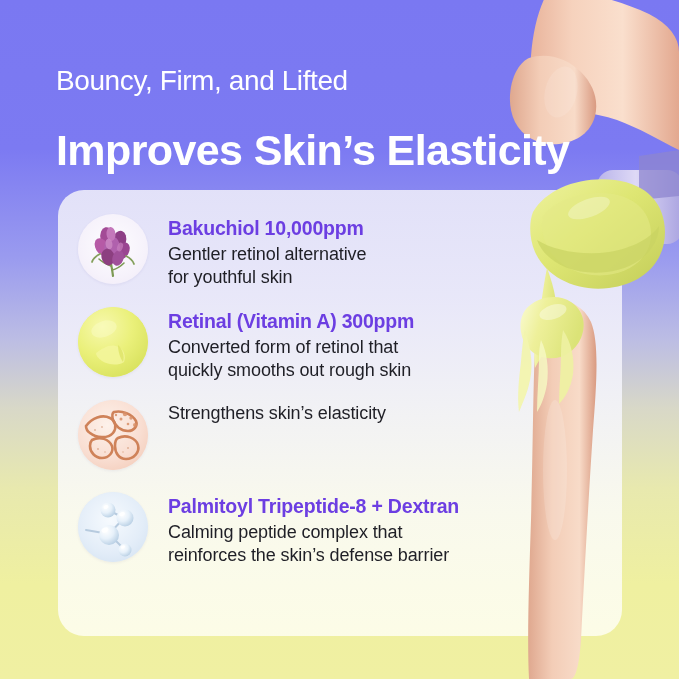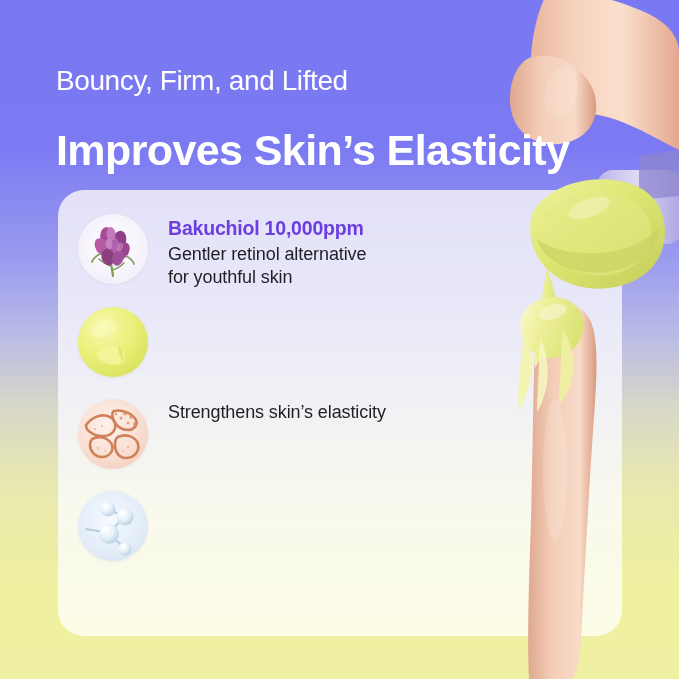--- a/index.html
+++ b/index.html
@@ -197,20 +197,25 @@
                 <stop offset="0%" stop-color="#f7f8ad"></stop>
                 <stop offset="55%" stop-color="#eaf07a"></stop>
                 <stop offset="100%" stop-color="#d9e25e"></stop>
               </radialGradient>
             </defs>
             <circle cx="35" cy="35" r="35" fill="url(#creamG)"></circle>
             <path d="M18 46 C26 40 33 36 41 40 C46 43 48 49 46 55 C40 59 30 58 24 54 C20 51 18 49 18 46 Z" fill="#f3f69c" opacity="0.85"></path>
             <path d="M40 38 C44 42 47 48 45 55 C43 52 40 46 40 38 Z" fill="#dde466" opacity="0.8"></path>
             <ellipse cx="26" cy="22" rx="13" ry="8" fill="#fafcc8" opacity="0.45" transform="rotate(-18 26 22)"></ellipse>
           </svg>
+        </div>
+        <div class="ing-text">
+          <div class="ing-title">Retinal (Vitamin A) 300ppm</div>
+          <div class="ing-desc">Converted form of retinol that
+quickly smooths out rough skin</div>
         </div>
       </div>
 
       <div class="ing-row">
         <div class="ing-icon icon-collagen">
           <svg width="70" height="70" viewBox="0 0 70 70">
             <defs>
               <radialGradient id="colG" cx="42%" cy="36%" r="80%">
                 <stop offset="0%" stop-color="#fdf1ea"></stop>
                 <stop offset="60%" stop-color="#f9ded2"></stop>
@@ -274,20 +279,25 @@
             <circle cx="31" cy="43" r="10" fill="url(#sph)"></circle>
             <circle cx="47" cy="58" r="6.5" fill="url(#sph)"></circle>
             <g fill="#ffffff" opacity="0.85">
               <ellipse cx="28" cy="15" rx="2.6" ry="1.8" transform="rotate(-25 28 15)"></ellipse>
               <ellipse cx="44" cy="22" rx="3" ry="2" transform="rotate(-25 44 22)"></ellipse>
               <ellipse cx="27" cy="38" rx="3.6" ry="2.4" transform="rotate(-25 27 38)"></ellipse>
               <ellipse cx="45" cy="55" rx="2.2" ry="1.5" transform="rotate(-25 45 55)"></ellipse>
             </g>
           </svg>
         </div>
+        <div class="ing-text">
+          <div class="ing-title">Palmitoyl Tripeptide-8 + Dextran</div>
+          <div class="ing-desc">Calming peptide complex that
+reinforces the skin’s defense barrier</div>
+        </div>
       </div>
 
     </div>
   </div>
 
   <div class="photo">
     <svg width="190" height="679" viewBox="0 0 190 679">
       <defs>
         <linearGradient id="skin" x1="0" y1="0" x2="1" y2="0">
           <stop offset="0%" stop-color="#e9b49c"></stop>

